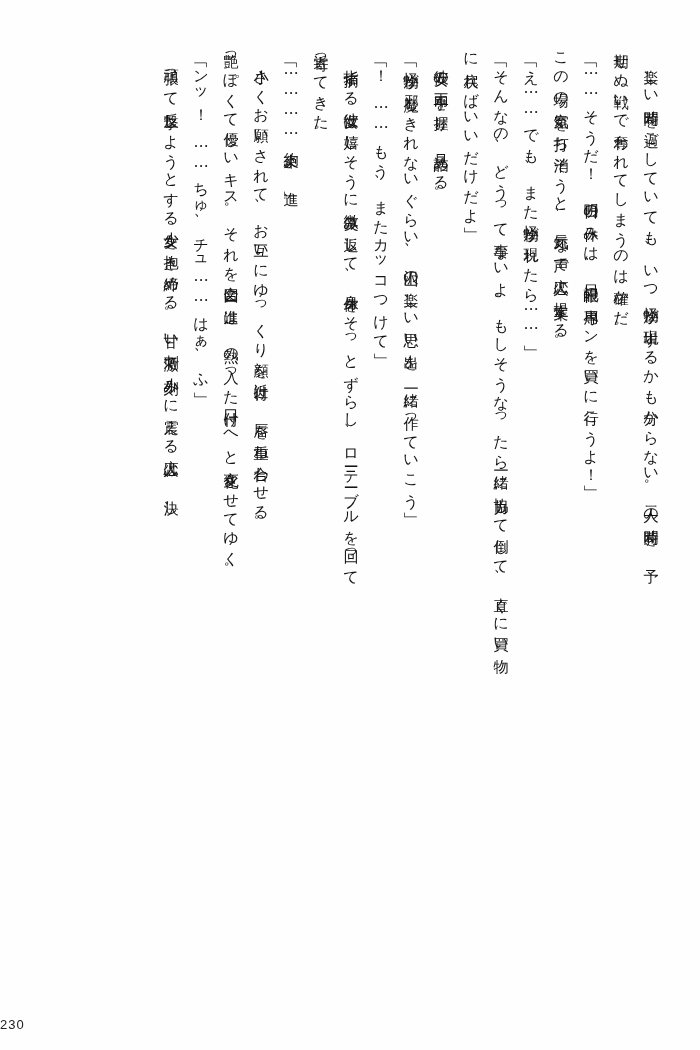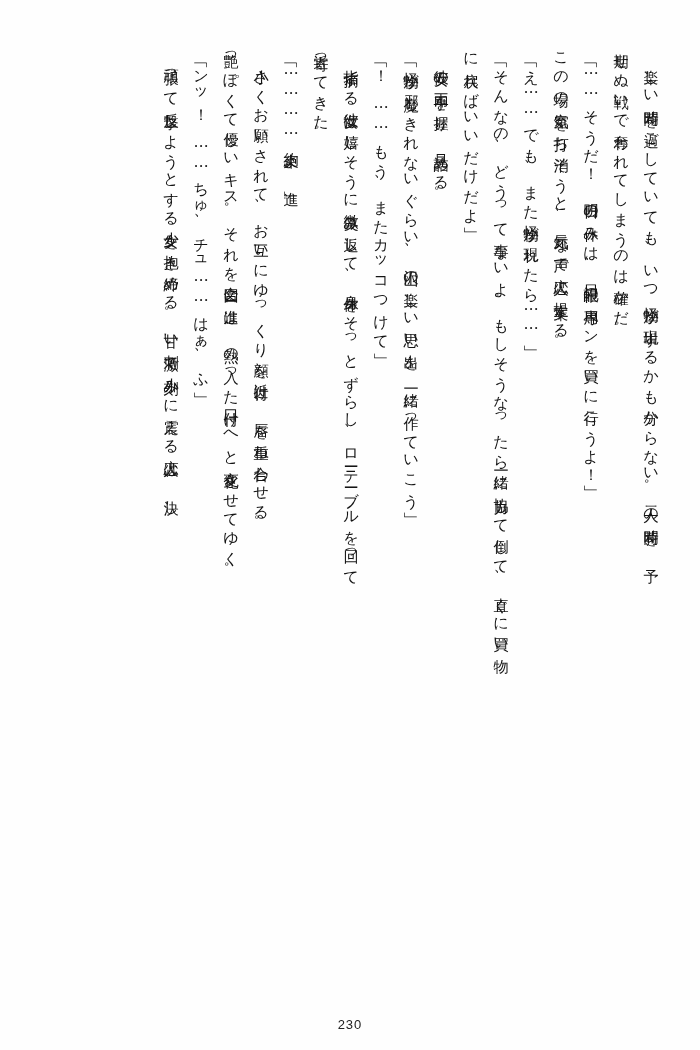--- a/index.html
+++ b/index.html
@@ -45,21 +45,21 @@
     font-family: "DejaVu Serif", "Liberation Serif", serif;
   }
   .line.indent {
     padding-top: 16px;
   }
   .page-number {
     position: absolute;
     bottom: 18px;
     left: 0;
     width: 700px;
-    text-align: center;
+    text-align: left;
     font-size: 13px;
     color: #222222;
     font-family: "Liberation Sans", sans-serif;
     letter-spacing: 1px;
   }
 </style>
 </head>
 <body>
 
 <div class="page">

